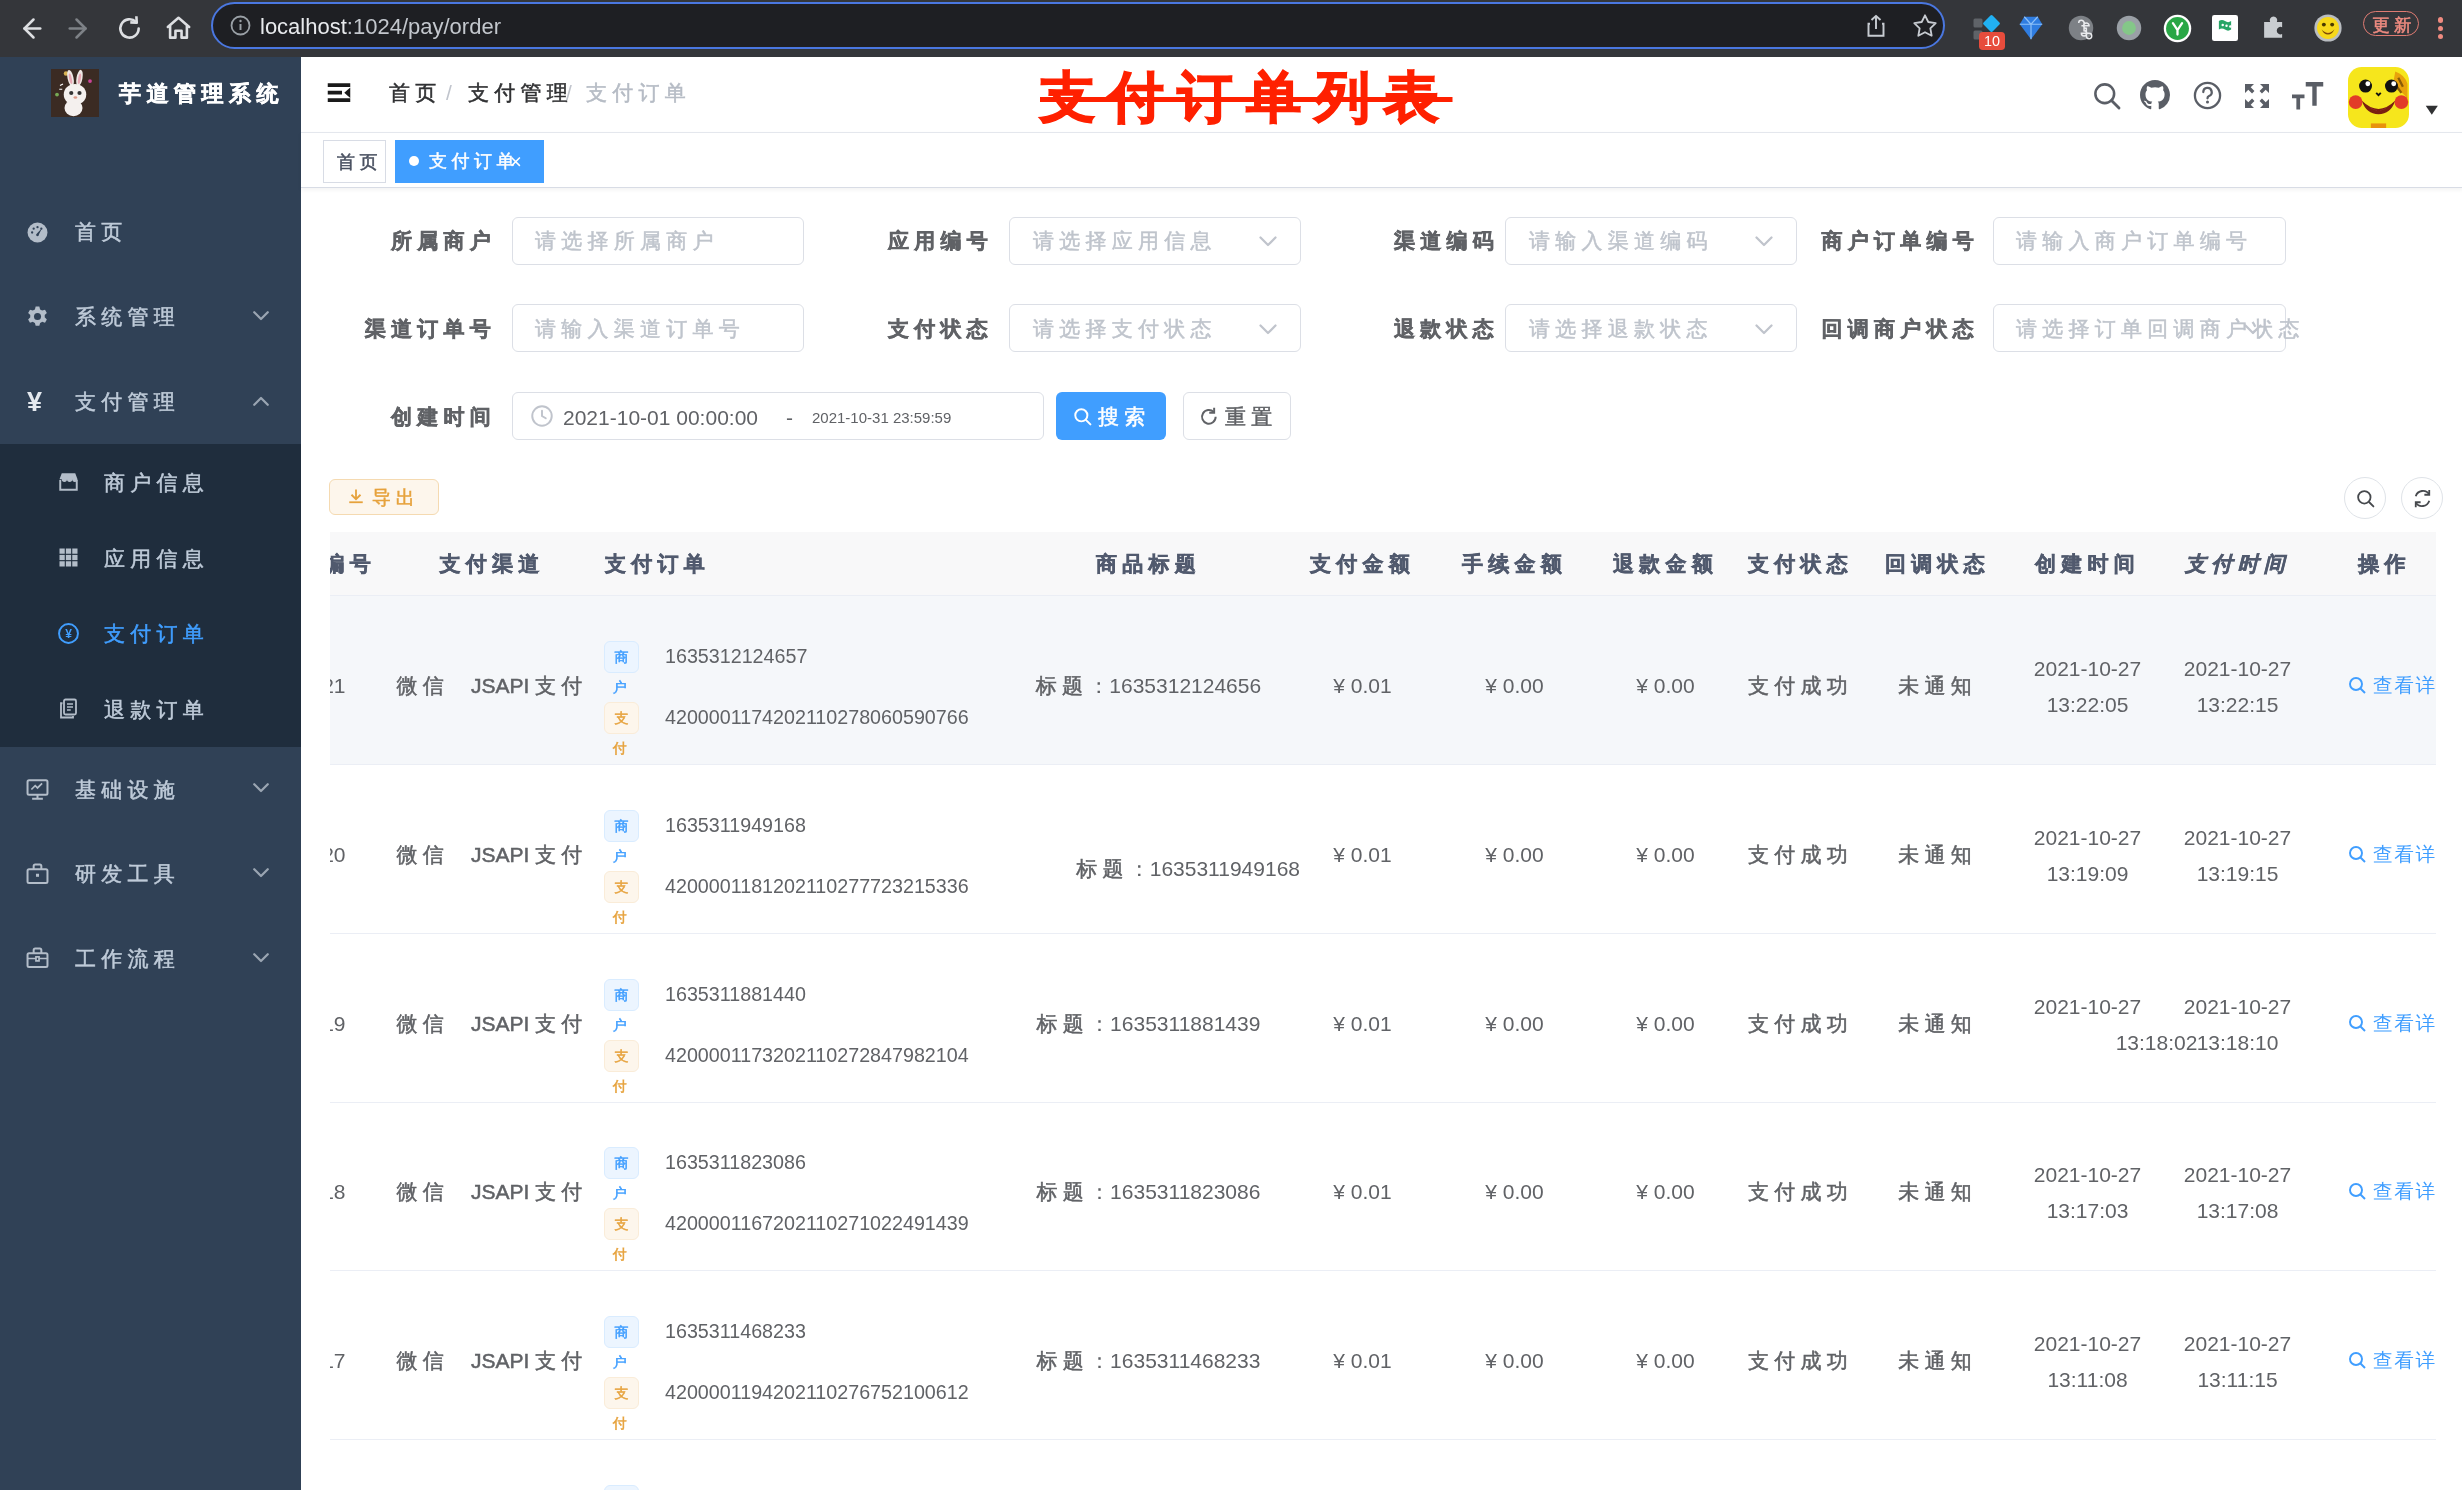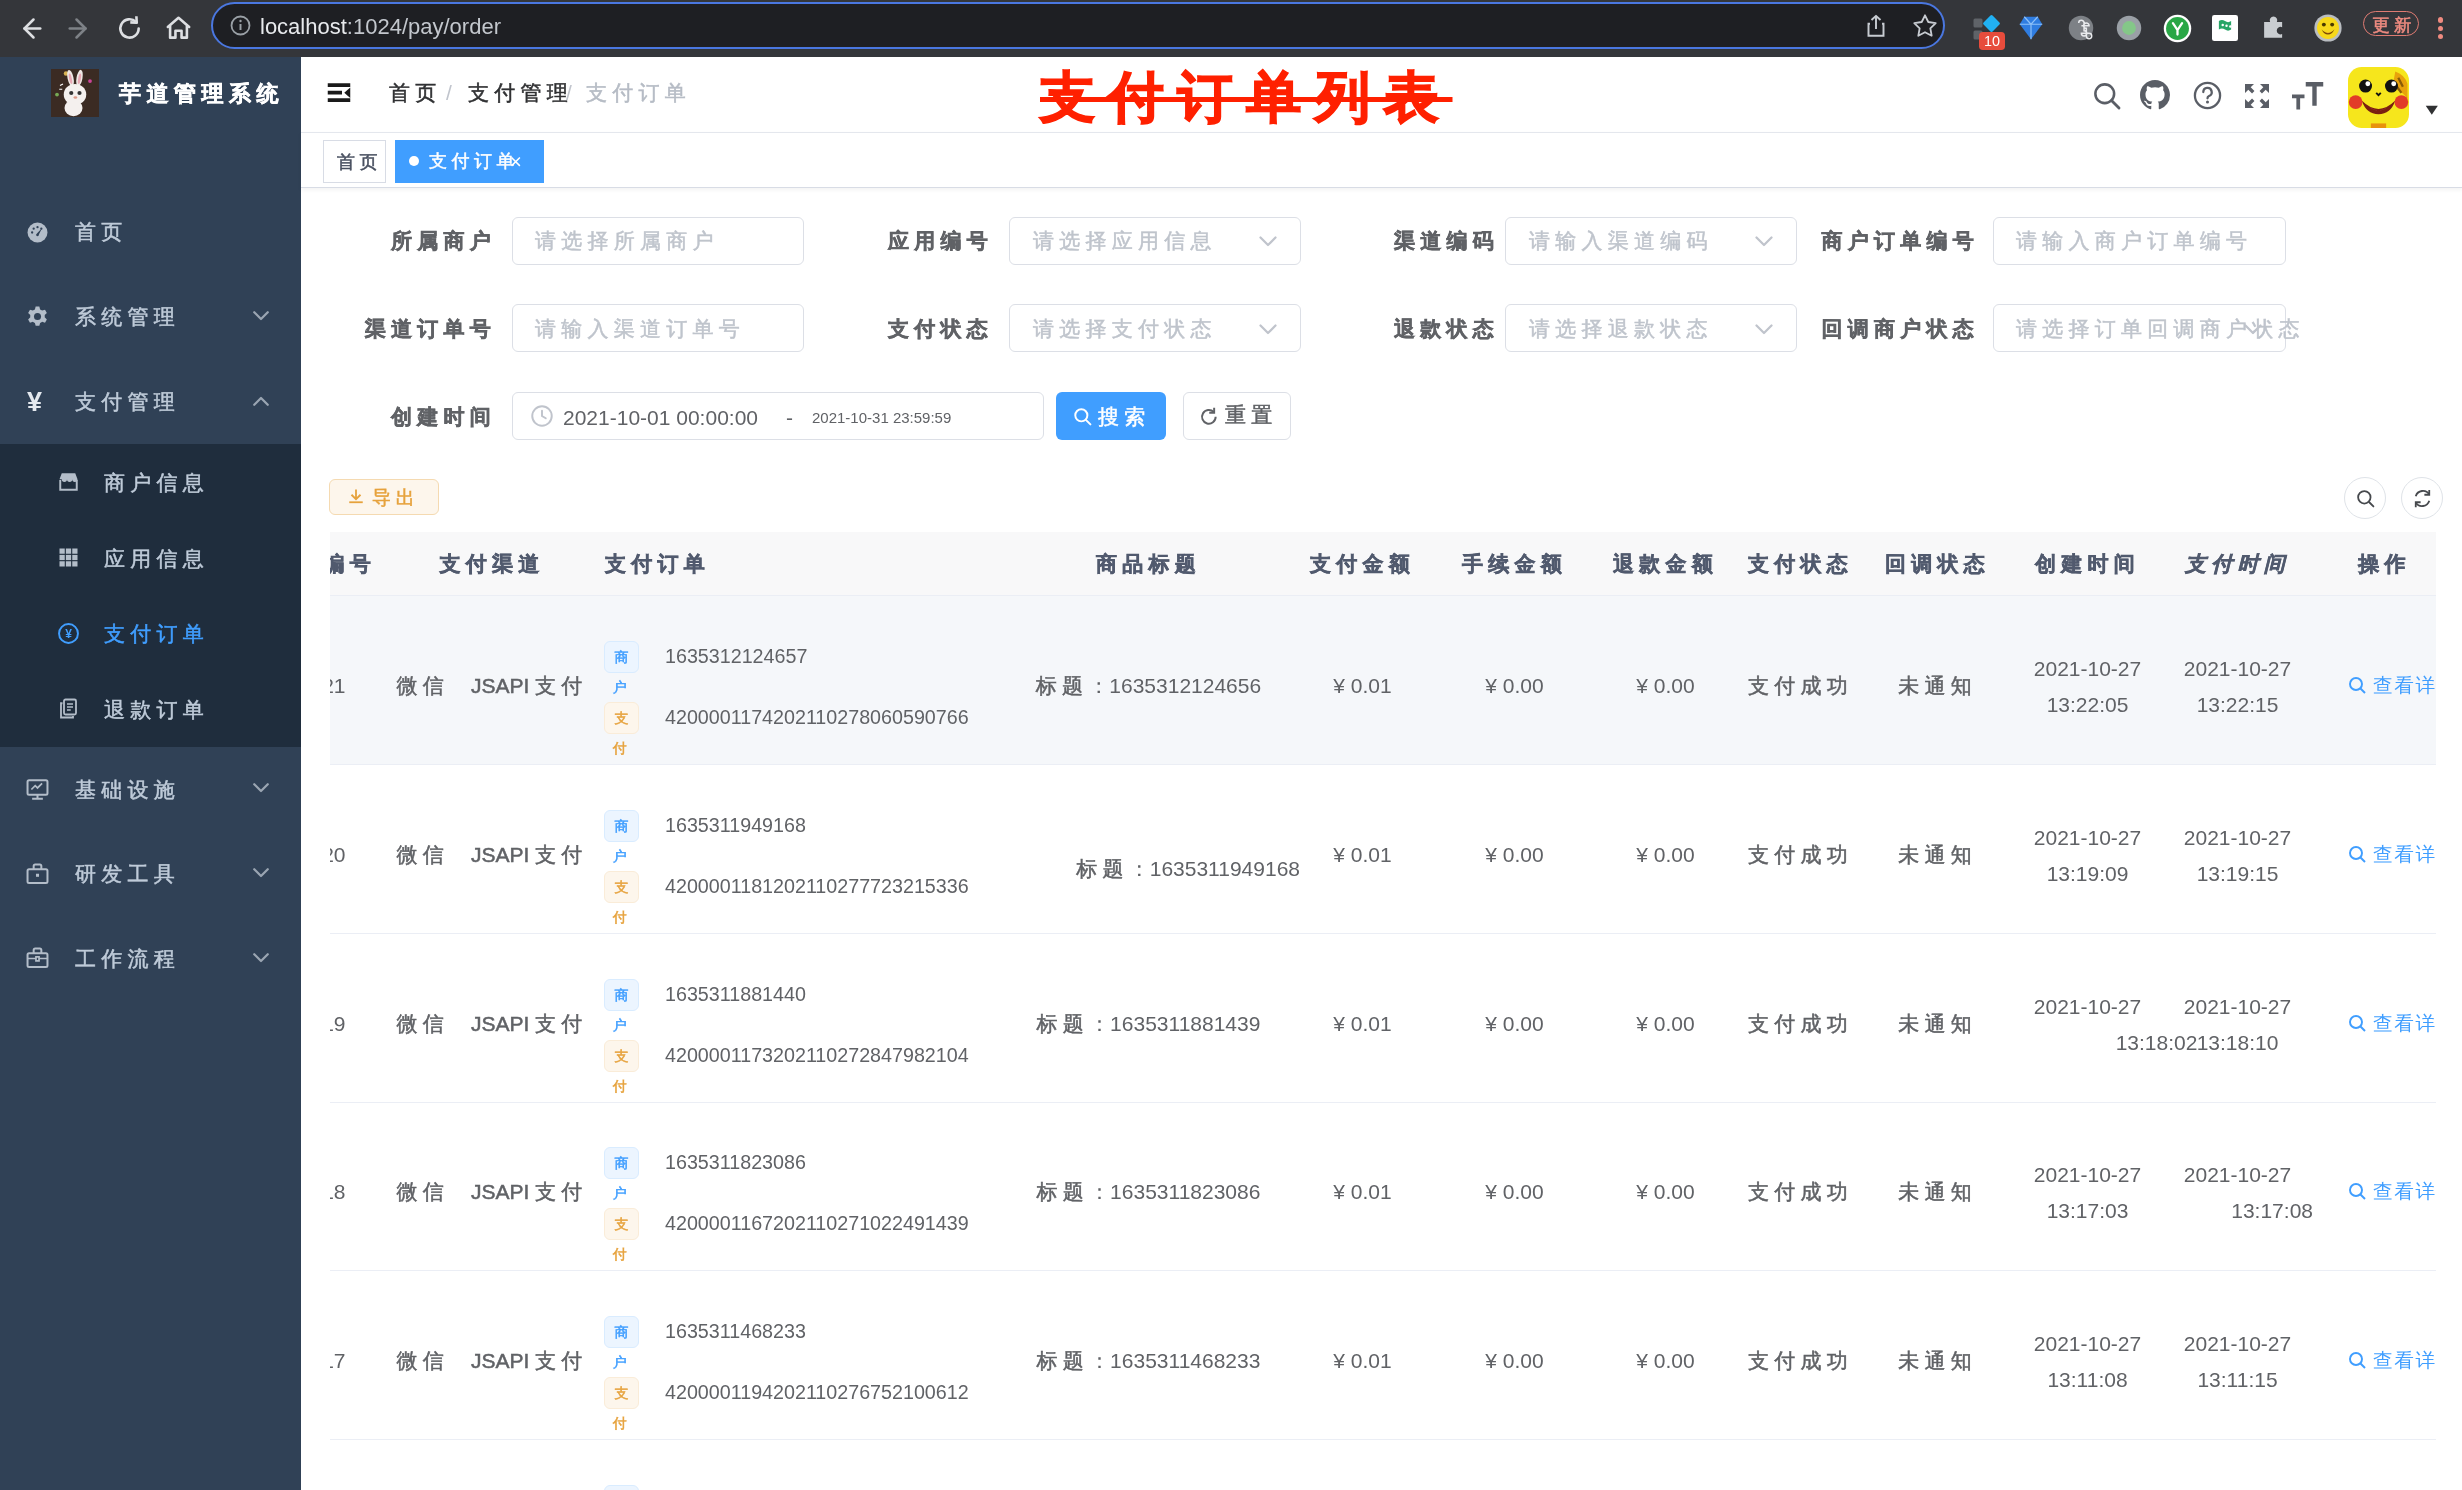--- a/index.html
+++ b/index.html
@@ -344,21 +344,21 @@
   <span class="abs" style="left:563px;top:407px;font-size:21px;line-height:21px;color:#606266;">2021-10-01 00:00:00</span>
   <span class="abs" style="left:778px;top:407px;font-size:21px;line-height:21px;color:#606266;text-align:center;width:23px;">-</span>
   <span class="abs" style="left:812px;top:407px;font-size:15px;line-height:21px;color:#606266;">2021-10-31 23:59:59</span>
   <div class="abs" style="left:1056px;top:392px;width:110px;height:48px;background:#409eff;border-radius:6px;">
     <svg class="abs" style="left:16.7px;top:15px;" width="19.7" height="19.7" viewBox="0 0 26 26">
         <circle cx="11" cy="11" r="8" fill="none" stroke="#fff" stroke-width="2.6"></circle>
         <line x1="17" y1="17" x2="23" y2="23" stroke="#fff" stroke-width="2.6" stroke-linecap="round"></line>
       </svg>
     <span class="abs cj" style="left:42px;top:14.4px;font-size:21px;line-height:21px;color:#fff;">搜索</span>
   </div>
-  <div class="abs" style="left:1183px;top:392px;width:108px;height:48px;background:#fff;border:1.5px solid #dcdfe6;border-radius:6px;font-family:Liberation Mono, monospace;">
+  <div class="abs" style="left:1183px;top:392px;width:108px;height:48px;background:#fff;border:1.5px solid #dcdfe6;border-radius:6px;">
     <svg class="abs" style="left:15px;top:13.6px;" width="19.7" height="19.7" viewBox="0 0 26 26">
         <path d="M22 13 A9 9 0 1 1 19.5 6.8" fill="none" stroke="#606266" stroke-width="2.6"></path>
         <path d="M20 1 L20 7.5 L13.5 7.5" fill="none" stroke="#606266" stroke-width="2.6"></path>
       </svg>
     <span class="abs cj" style="left:41px;top:13px;font-size:21px;line-height:21px;color:#606266;">重置</span>
   </div>
 
   <div class="abs" style="left:329px;top:479px;width:110px;height:36px;background:#fdf6ec;border:1.5px solid #f5dab1;border-radius:6px;">
     <svg class="abs" style="left:16.7px;top:8.3px;" width="18" height="18" viewBox="0 0 24 24">
         <path d="M12 2 V14 M6 9 L12 15 L18 9" fill="none" stroke="#e6a23c" stroke-width="2.4"></path>
@@ -474,21 +474,21 @@
  <span class="abs t26" style="left:335px;top:112px;">4200001167202110271022491439</span>
  <span class="abs t28 ctr" style="left:667px;width:303px;top:79px;"><span class="cj">标题</span>：1635311823086</span>
  <span class="abs t28 ctr" style="left:957px;width:151px;top:79px;">¥ 0.01</span>
  <span class="abs t28 ctr" style="left:1109px;width:151px;top:79px;">¥ 0.00</span>
  <span class="abs t28 ctr" style="left:1260px;width:151px;top:79px;">¥ 0.00</span>
  <span class="abs cj t28 ctr" style="left:1387px;width:167px;top:79px;">支付成功</span>
  <span class="abs cj t28 ctr" style="left:1532px;width:151px;top:79px;">未通知</span>
  <span class="abs t28 ctr" style="left:1682px;width:151px;top:62px;">2021-10-27</span>
  <span class="abs t28 ctr" style="left:1682px;width:151px;top:98px;">13:17:03</span>
  <span class="abs t28 ctr" style="left:1832px;width:151px;top:62px;">2021-10-27</span>
- <span class="abs t28 ctr" style="left:1832px;width:151px;top:98px;text-align:right;">13:17:08</span>
+ <span class="abs t28 ctr" style="left:1832px;width:151px;top:98px;">13:17:08</span>
  <svg class="abs" style="left:2017px;top:79px;" width="21" height="21" viewBox="0 0 28 28">
       <circle cx="12" cy="12" r="8" fill="none" stroke="#409eff" stroke-width="2.6"></circle>
       <line x1="18" y1="18" x2="24" y2="24" stroke="#409eff" stroke-width="2.6"></line>
     </svg>
  <span class="abs" style="left:2043px;top:80px;font-size:19.7px;line-height:19.7px;color:#409eff;letter-spacing:1.5px;white-space:nowrap;">查看详情</span>
 </div>
 <div class="abs" style="left:330px;top:1271px;width:2106px;height:169px;border-bottom:0.8px solid #ebeef5;overflow:hidden;">
  <span class="abs num" style="left:-29.5px;width:45px;top:79px;text-align:right;">117</span>
  <span class="abs cj t28 ctr" style="left:10.6px;width:303px;top:79px;">微信<span class="lat"> JSAPI </span>支付</span>
  <span class="abs tagb" style="left:274px;top:45px;">商户</span>

